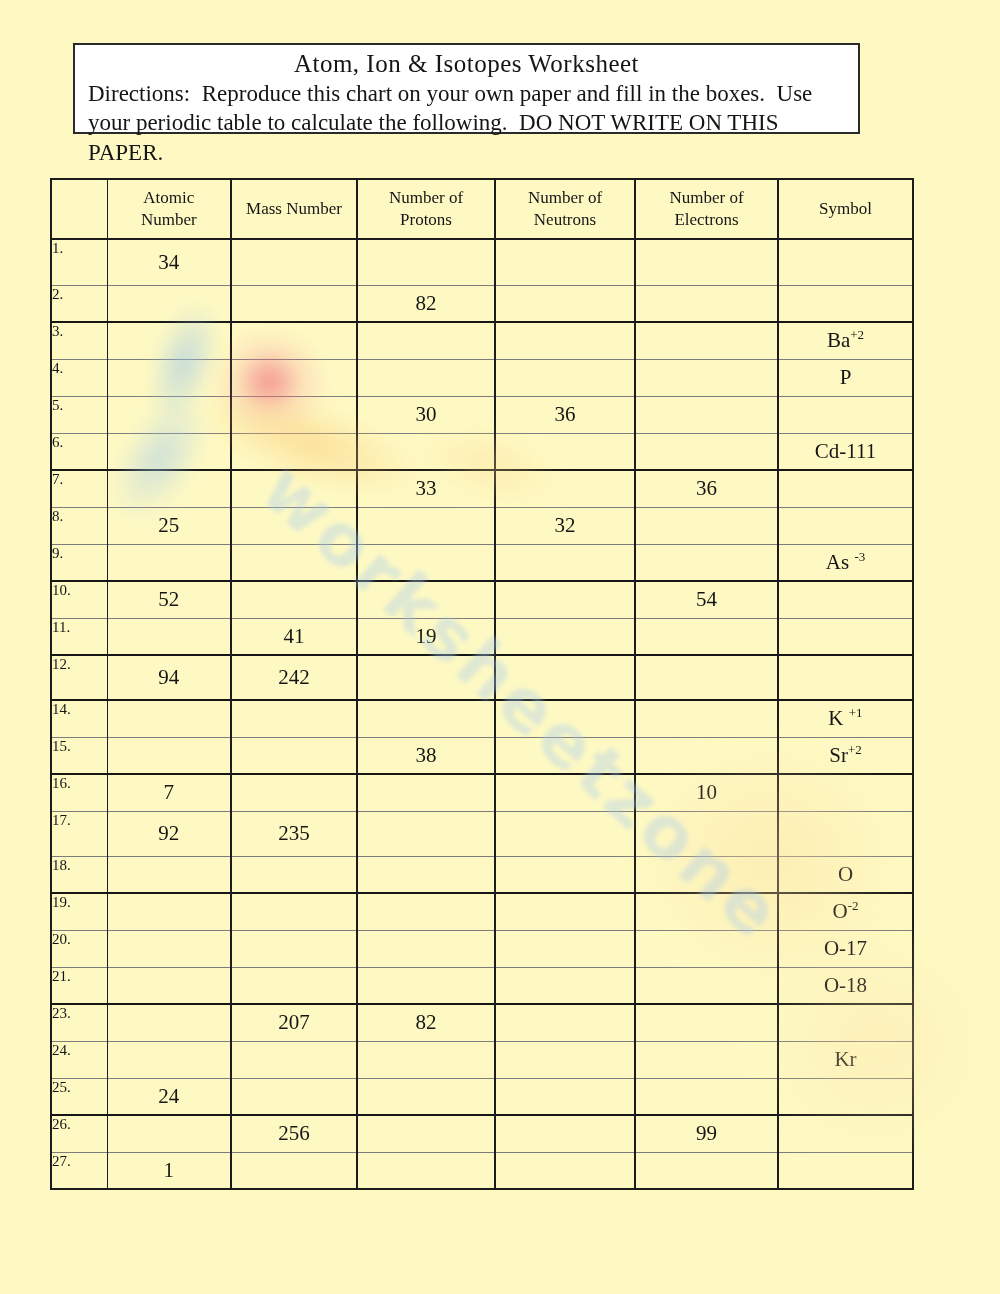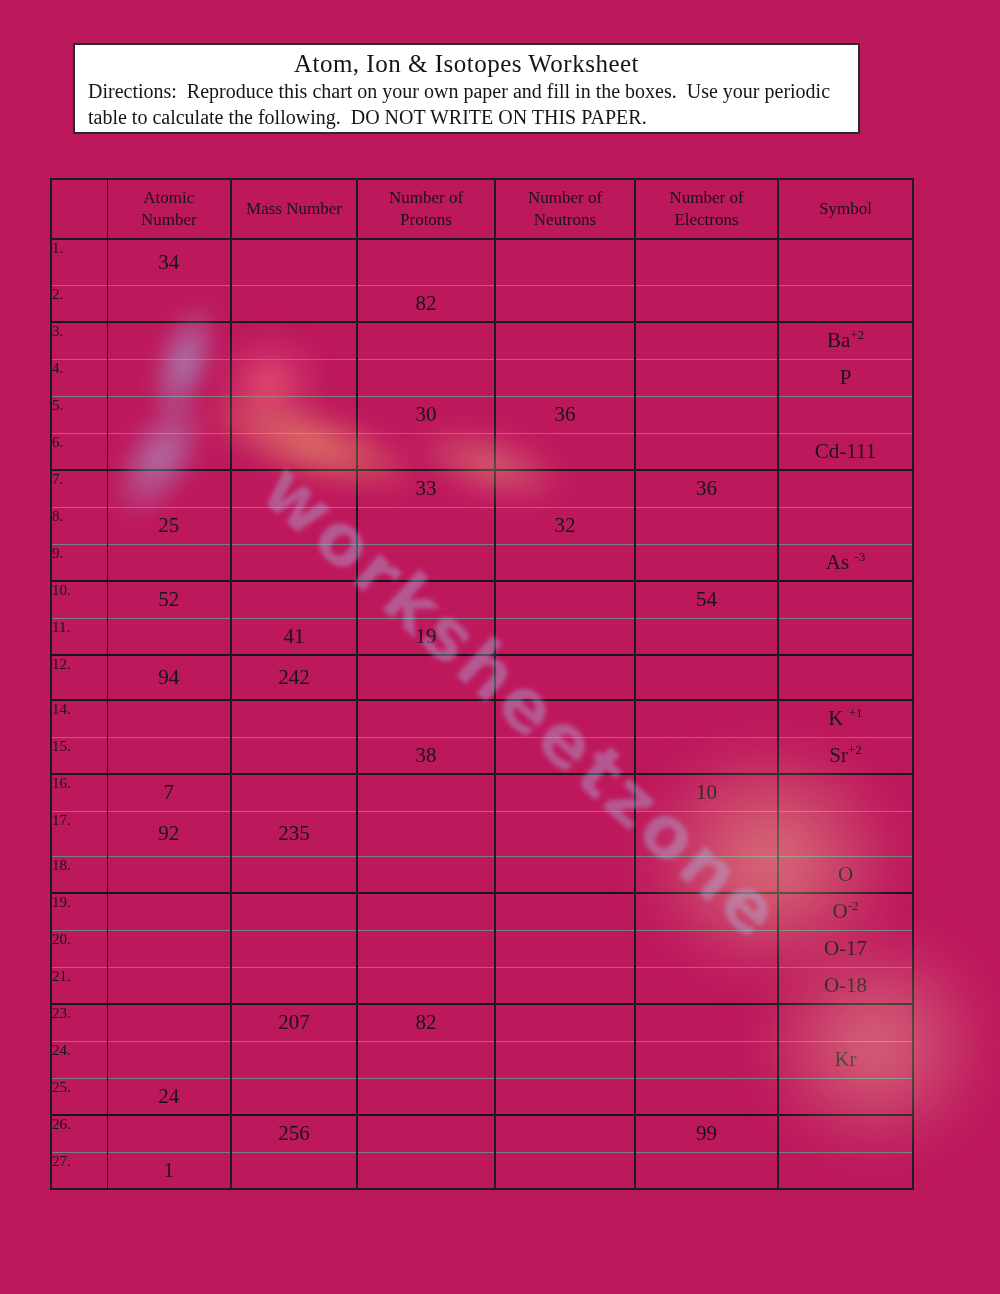--- a/index.html
+++ b/index.html
@@ -1,31 +1,31 @@
 <!DOCTYPE html>
 <html><head>
 <meta charset="utf-8">
 <style>
   html,body{margin:0;padding:0;background:#e8e8e8;}
   .page{
-    position:relative; width:1000px; height:1294px; background:#be185d;
+    position:relative; width:1000px; height:1294px; background:#fef9c3;
     font-family:"Liberation Serif", serif; color:#151515; overflow:hidden;
     margin:0 auto;
   }
 
   
   .header-box{
     position:absolute; left:73px; top:43px; width:787px; height:91px;
     border:2px solid #2a2a2a; box-sizing:border-box; background:#fff;
   }
   .page-title{
     margin-top:5px; text-align:center; font-size:25px; letter-spacing:0.5px;
   }
   .directions{
-    font-size:20px; line-height:1.28; padding:1px 10px 0 13px;
+    font-size:23px; line-height:1.28; padding:1px 10px 0 13px;
     white-space:pre-wrap;
   }
 
   
   table.worksheet{
     position:absolute; left:50px; top:178px; width:862px;
     border-collapse:collapse; table-layout:fixed;
     border:2px solid #1c1c1c; z-index:1; background:transparent;
   }
   table.worksheet th{

